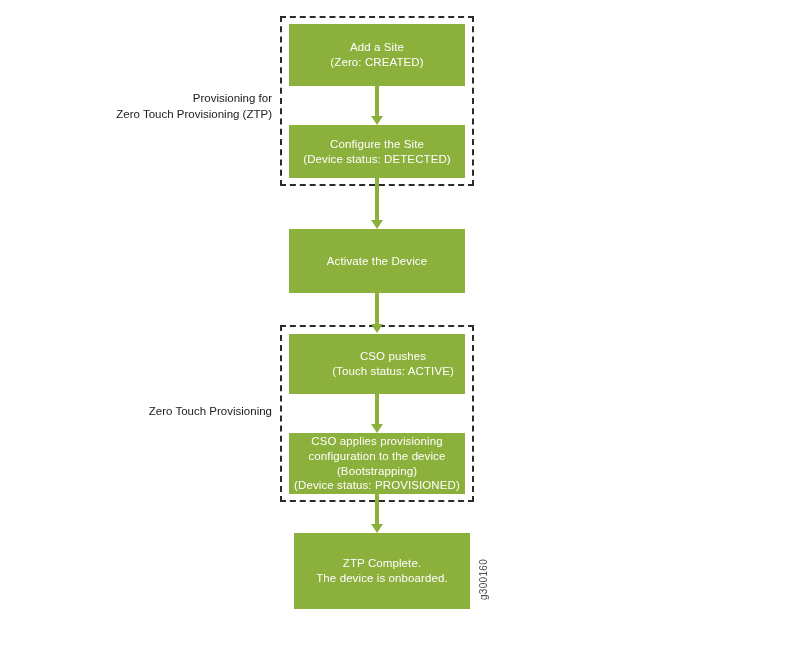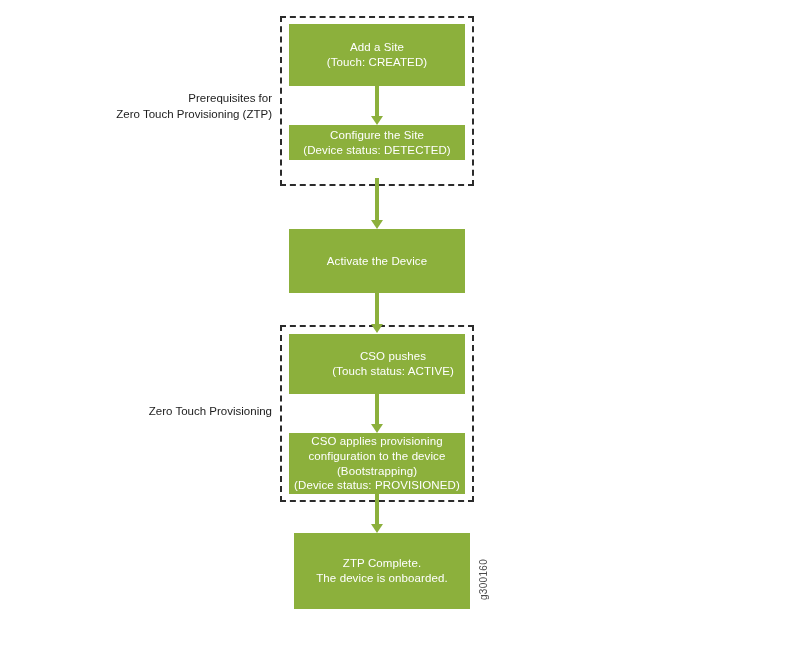--- a/index.html
+++ b/index.html
@@ -99,41 +99,41 @@
 </head>
 <body>
 
 <div id="canvas">
 
   <div class="group-region" style="left:280px; top:16px; width:194px; height:170px;"></div>
 
   <div class="group-region" style="left:280px; top:325px; width:194px; height:177px;"></div>
 
   <div class="group-label" style="left:20px; top:91px; width:252px;">
-    <span class="line">Prerequisites for</span>
+    <span class="line">Provisioning for</span>
     <span class="line">Zero Touch Provisioning (ZTP)</span>
   </div>
 
   <div class="group-label" style="left:20px; top:404px; width:252px;">
     <span class="line">Zero Touch Provisioning</span>
   </div>
 
   <div class="node" style="left:289px; top:24px; width:176px; height:62px;">
     <span class="lines">
       <span class="line">Add a Site</span>
-      <span class="line">(Touch: CREATED)</span>
+      <span class="line">(Zero: CREATED)</span>
     </span>
   </div>
 
   <div class="arrow" style="left:377px; top:86px; height:39px;">
     <div class="shaft" style="height:30px;"></div>
     <div class="head" style="top:30px;"></div>
   </div>
 
-  <div class="node" style="left:289px; top:125px; width:176px; height:35px;justify-content:center;">
+  <div class="node" style="left:289px; top:125px; width:176px; height:53px;justify-content:center;">
     <span class="lines">
       <span class="line">Configure the Site</span>
       <span class="line">(Device status: DETECTED)</span>
     </span>
   </div>
 
   <div class="arrow" style="left:377px; top:178px; height:51px;">
     <div class="shaft" style="height:42px;"></div>
     <div class="head" style="top:42px;"></div>
   </div>

